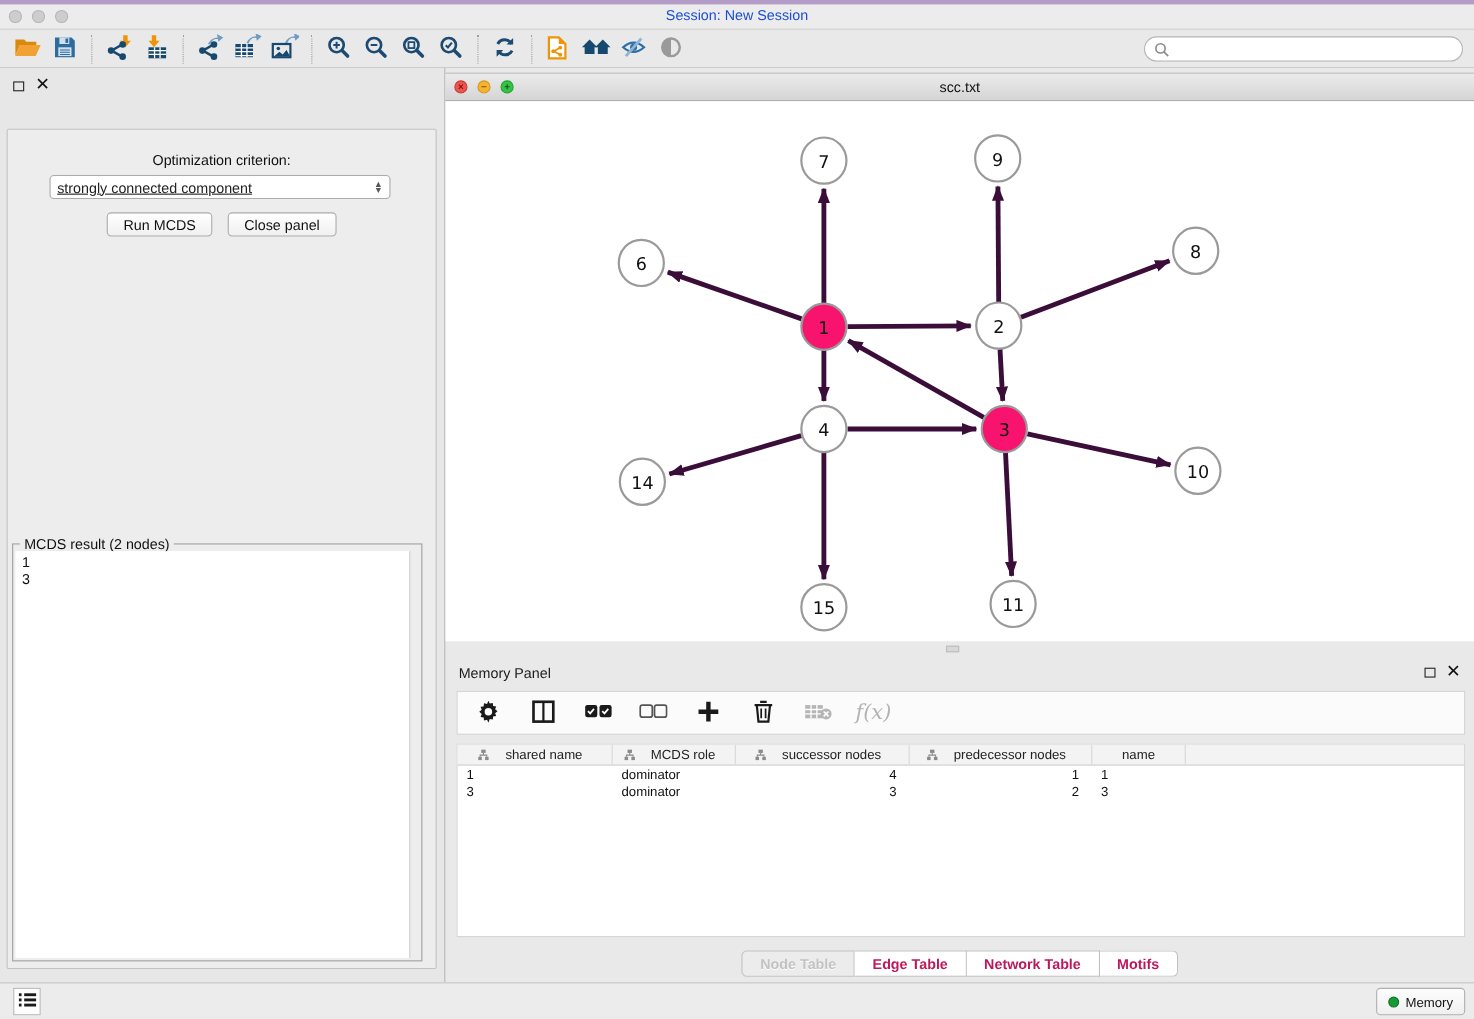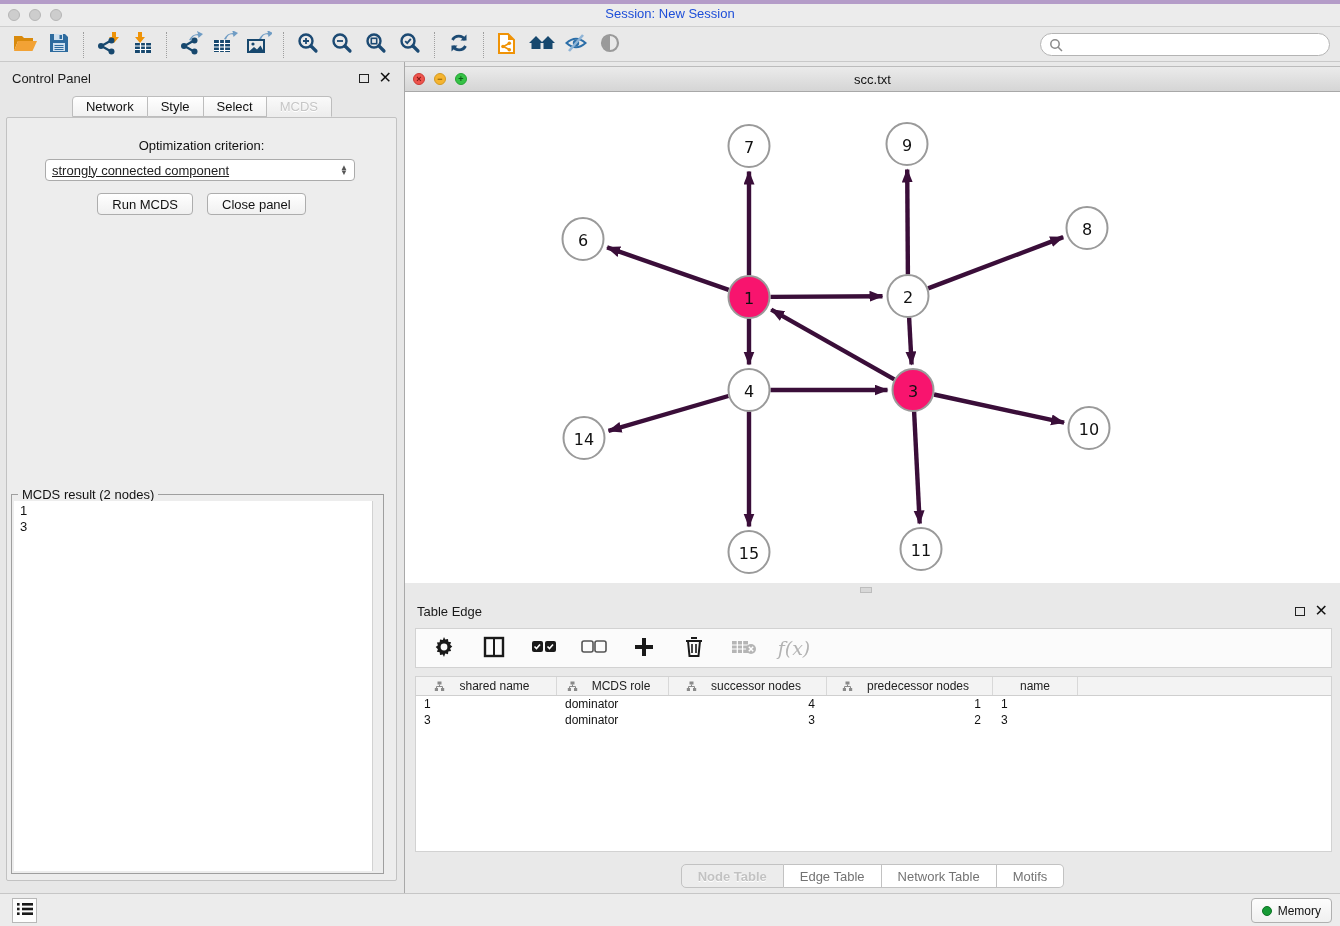--- a/index.html
+++ b/index.html
@@ -81,21 +81,21 @@
   .th { display:flex; align-items:center; justify-content:center; gap:6px; border-right:1px solid #d8d8d8;
         font-size:12px; color:#222; overflow:hidden; }
   .th.filler { flex:1; border-right:none; }
   .tree-ico { display:flex; align-items:center; position:relative; left:-8px; }
   .tr { display:flex; height:16px; align-items:center; }
   .td { font-size:12px; color:#111; overflow:hidden; white-space:nowrap; }
   .td.left { text-align:left; padding-left:8px; }
   .td.right { text-align:right; padding-right:12px; }
   .ttabs { position:absolute; top:269px; width:100%; display:flex; justify-content:center; }
   .ttab { height:24px; line-height:23px; padding:0 16px; background:#fff; border:1px solid #c2c2c2; border-left:none;
-          font-size:13px; font-weight:normal; color:#737373; }
+          font-size:13px; font-weight:bold; color:#be185d; }
   .ttab:first-child { border-left:1px solid #c2c2c2; border-radius:5px 0 0 5px; }
   .ttab:last-child { border-radius:0 5px 5px 0; }
   .ttab.sel { background:#ececec; color:#c2c2c2; text-shadow:0 1px 0 #fff; font-weight:bold; }
 
   
   .statusbar { left:0; top:893px; width:1340px; height:33px; background:#ececec; border-top:1px solid #c6c6c6; }
   .list-btn { position:absolute; left:12px; top:4px; width:25px; height:25px; background:#fdfdfd;
               border:1px solid #b8b8b8; display:flex; align-items:center; justify-content:center; }
   .mem-btn { position:absolute; right:8px; top:4px; height:25px; padding:0 10px; background:linear-gradient(#fdfdfd,#f0f0f0);
              border:1px solid #b0b0b0; border-radius:4px; display:flex; align-items:center; gap:6px; font-size:12px; color:#111; }
@@ -246,30 +246,23 @@
           <circle cx="6" cy="6" r="4.2" fill="none" stroke="#8a8a8a" stroke-width="1.5"></circle>
           <line x1="9.2" y1="9.2" x2="13" y2="13" stroke="#8a8a8a" stroke-width="1.5"></line>
         </svg>
       </span>
     <input type="text" placeholder="" style="">
   </div>
 </div>
 
 <div class="abs control-panel">
   <div class="panel-head">
-    <span class="ph-title">Control Panel</span>
     <span class="float-ico"></span>
     <span class="close-ico">✕</span>
   </div>
-  <div class="ctabs">
-      <div class="ctab">Network</div>
-      <div class="ctab">Style</div>
-      <div class="ctab">Select</div>
-      <div class="ctab sel">MCDS</div>
-    </div>
   <div class="cbody">
     <div class="opt-label">Optimization criterion:</div>
     <div class="dropdown">
       <span class="dd-label">strongly connected component</span>
       <span class="stepper">
           <span>▲</span>
           <span>▼</span>
         </span>
     </div>
     <div class="btn-row">
@@ -364,21 +357,21 @@
           <ellipse cx="344" cy="460" rx="20.5" ry="21" fill="#ffffff" stroke="#9a9a9a" stroke-width="2"></ellipse>
           <text x="344" y="461" text-anchor="middle" dominant-baseline="central" font-size="16" fill="#111111">15</text>
         </g>
       </svg>
   </div>
   <div class="splitter-h"></div>
 </div>
 
 <div class="abs table-panel">
   <div class="panel-head">
-    <span class="ph-title">Table Edge</span>
+    <span class="ph-title">Memory Panel</span>
     <span class="float-ico"></span>
     <span class="close-ico">✕</span>
   </div>
   <div class="tp-toolbar">
     <span class="tpbtn">
         <span><svg width="20" height="20" viewBox="0 0 20 20">
             <path fill="#1a1a1a" d="M10 0l1.2 2.6 2.8-.6 .3 2.8 2.8 .4-1 2.6 2.2 1.8-2.2 1.8 1 2.6-2.8 .4-.3 2.8-2.8-.6L10 20l-1.2-2.6-2.8 .6-.3-2.8-2.8-.4 1-2.6L1.7 10l2.2-1.8-1-2.6 2.8-.4 .3-2.8 2.8 .6z"></path>
             <circle cx="10" cy="10" r="3.4" fill="#fbfbfb"></circle>
           </svg></span>
       </span>

